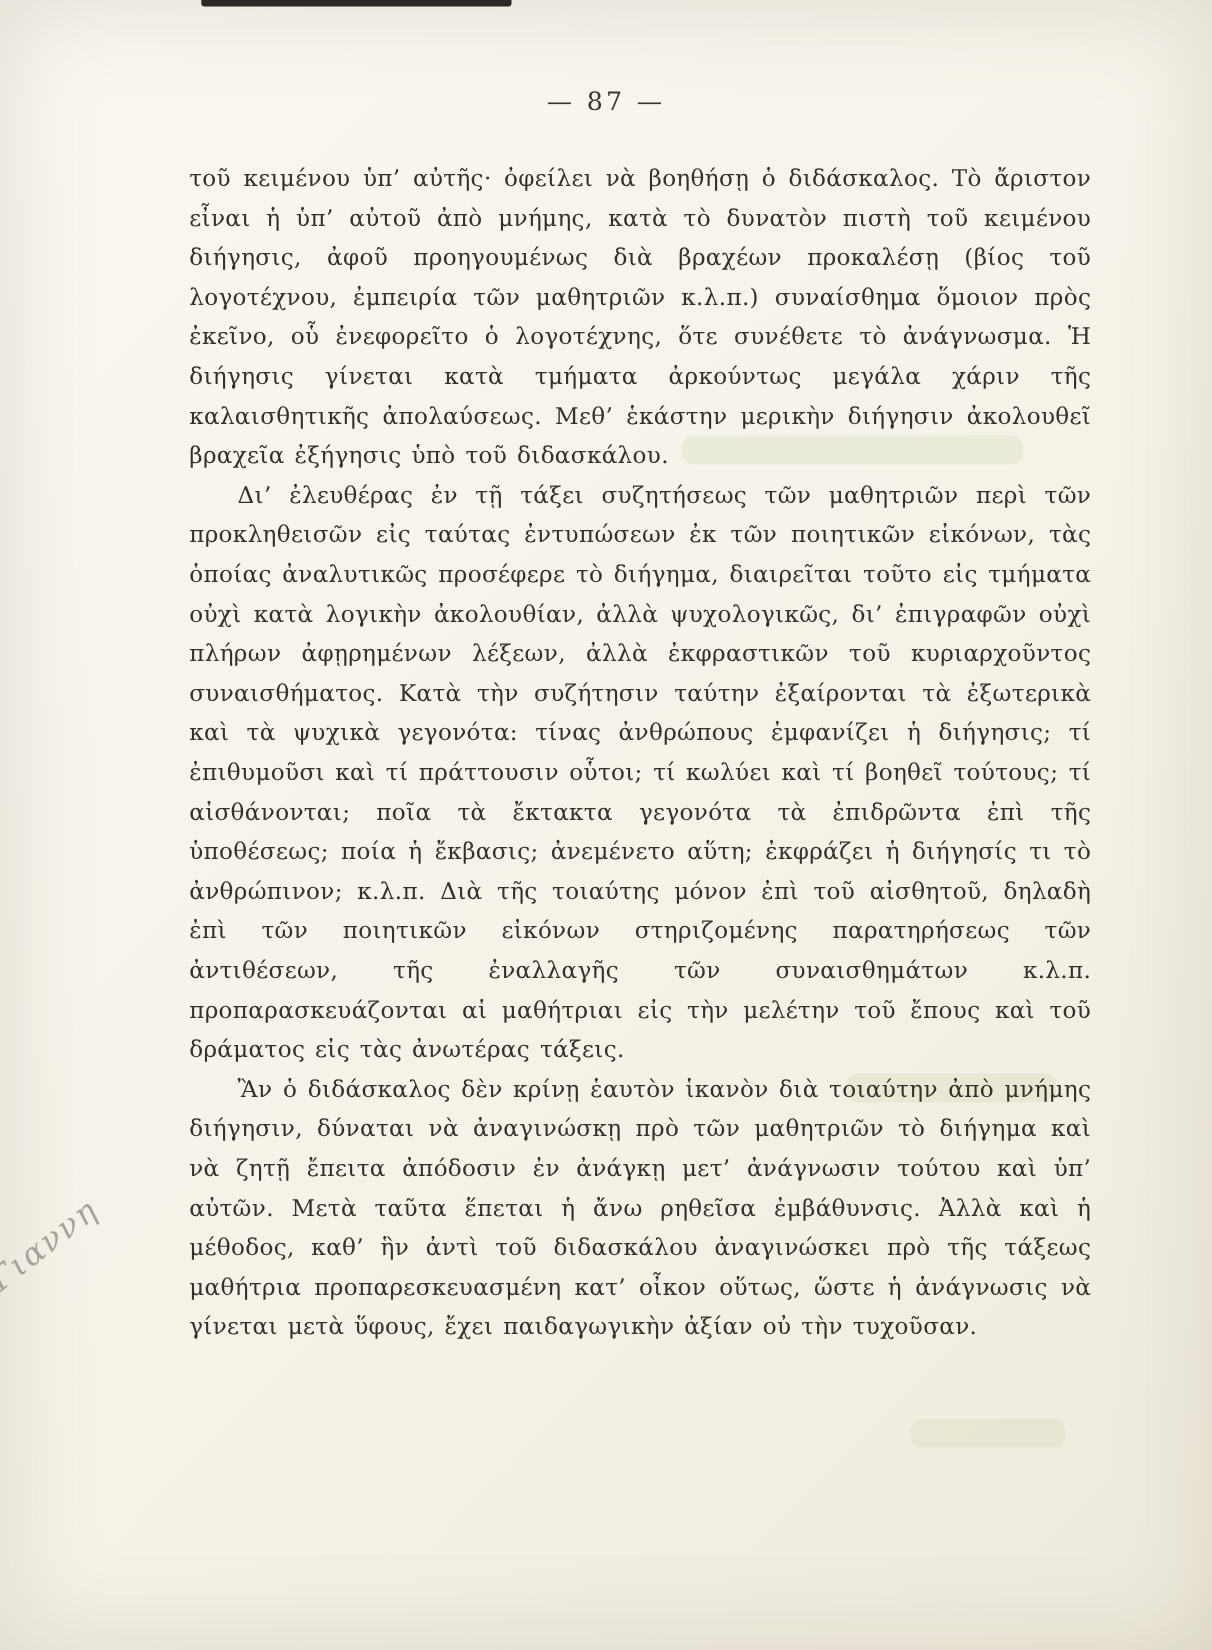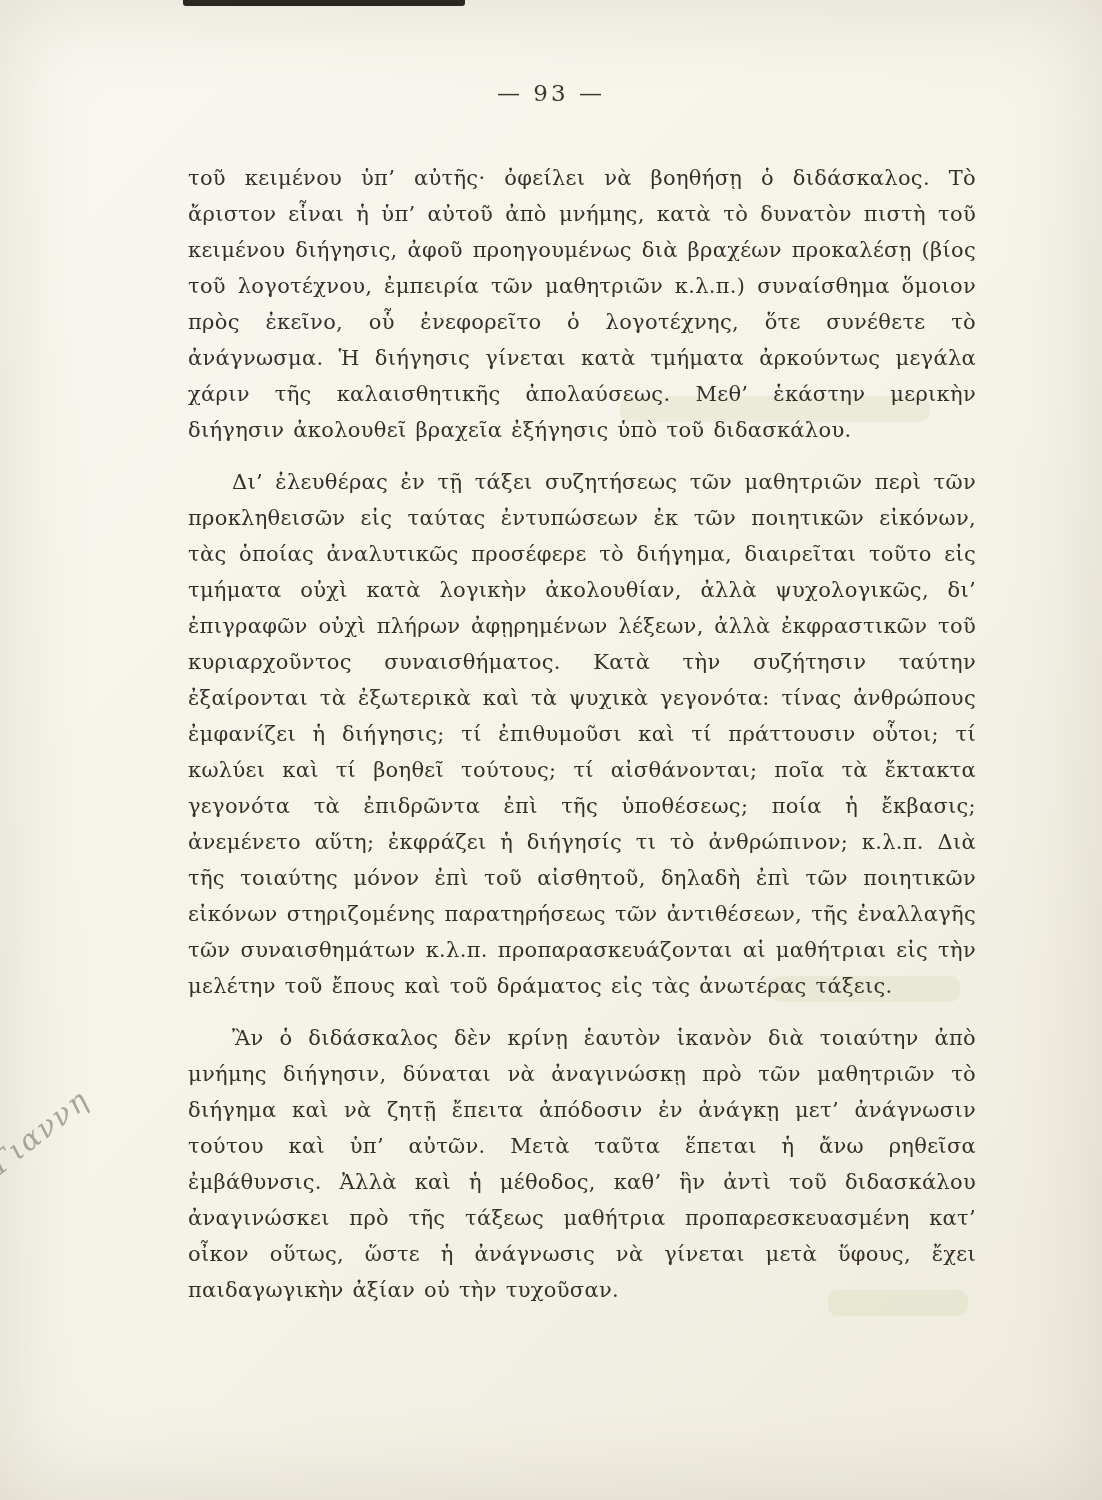--- a/index.html
+++ b/index.html
@@ -45,21 +45,21 @@
     left: 172px;
     width: 820px;
     color: #35302a;
     font-size: 21px;
     line-height: 36px;
     text-align: justify;
     letter-spacing: 0.3px;
     word-spacing: 2px;
   }
   .para {
-    margin: 16px;
+    margin: 0;
   }
   .para.indent {
     text-indent: 44px;
   }
   .margin-note {
     position: absolute;
     left: -6px;
     top: 1150px;
     transform: rotate(-38deg);
     transform-origin: left center;
@@ -83,21 +83,21 @@
 <body>
 
 <div class="page">
 
   <div class="scan-edge-top"></div>
 
   <div class="smudge smudge-1"></div>
   <div class="smudge smudge-2"></div>
   <div class="smudge smudge-3"></div>
 
-  <div class="page-number">— 93 —</div>
+  <div class="page-number">— 87 —</div>
 
   <div class="text-block">
     <p class="para">τοῦ κειμένου ὑπ’ αὐτῆς· ὀφείλει νὰ βοηθήσῃ ὁ διδάσκαλος. Τὸ ἄριστον εἶναι ἡ ὑπ’ αὐτοῦ ἀπὸ μνήμης, κατὰ τὸ δυνατὸν πιστὴ τοῦ κειμένου διήγησις, ἀφοῦ προηγουμένως διὰ βραχέων προκαλέσῃ (βίος τοῦ λογοτέχνου, ἐμπειρία τῶν μαθητριῶν κ.λ.π.) συναίσθημα ὅμοιον πρὸς ἐκεῖνο, οὗ ἐνεφορεῖτο ὁ λογοτέχνης, ὅτε συνέθετε τὸ ἀνάγνωσμα. Ἡ διήγησις γίνεται κατὰ τμήματα ἀρκούντως μεγάλα χάριν τῆς καλαισθητικῆς ἀπολαύσεως. Μεθ’ ἑκάστην μερικὴν διήγησιν ἀκολουθεῖ βραχεῖα ἐξήγησις ὑπὸ τοῦ διδασκάλου.</p>
     <p class="para indent">Δι’ ἐλευθέρας ἐν τῇ τάξει συζητήσεως τῶν μαθητριῶν περὶ τῶν προκληθεισῶν εἰς ταύτας ἐντυπώσεων ἐκ τῶν ποιητικῶν εἰκόνων, τὰς ὁποίας ἀναλυτικῶς προσέφερε τὸ διήγημα, διαιρεῖται τοῦτο εἰς τμήματα οὐχὶ κατὰ λογικὴν ἀκολουθίαν, ἀλλὰ ψυχολογικῶς, δι’ ἐπιγραφῶν οὐχὶ πλήρων ἀφῃρημένων λέξεων, ἀλλὰ ἐκφραστικῶν τοῦ κυριαρχοῦντος συναισθήματος. Κατὰ τὴν συζήτησιν ταύτην ἐξαίρονται τὰ ἐξωτερικὰ καὶ τὰ ψυχικὰ γεγονότα: τίνας ἀνθρώπους ἐμφανίζει ἡ διήγησις; τί ἐπιθυμοῦσι καὶ τί πράττουσιν οὗτοι; τί κωλύει καὶ τί βοηθεῖ τούτους; τί αἰσθάνονται; ποῖα τὰ ἔκτακτα γεγονότα τὰ ἐπιδρῶντα ἐπὶ τῆς ὑποθέσεως; ποία ἡ ἔκβασις; ἀνεμένετο αὕτη; ἐκφράζει ἡ διήγησίς τι τὸ ἀνθρώπινον; κ.λ.π. Διὰ τῆς τοιαύτης μόνον ἐπὶ τοῦ αἰσθητοῦ, δηλαδὴ ἐπὶ τῶν ποιητικῶν εἰκόνων στηριζομένης παρατηρήσεως τῶν ἀντιθέσεων, τῆς ἐναλλαγῆς τῶν συναισθημάτων κ.λ.π. προπαρασκευάζονται αἱ μαθήτριαι εἰς τὴν μελέτην τοῦ ἔπους καὶ τοῦ δράματος εἰς τὰς ἀνωτέρας τάξεις.</p>
     <p class="para indent">Ἂν ὁ διδάσκαλος δὲν κρίνῃ ἑαυτὸν ἱκανὸν διὰ τοιαύτην ἀπὸ μνήμης διήγησιν, δύναται νὰ ἀναγινώσκῃ πρὸ τῶν μαθητριῶν τὸ διήγημα καὶ νὰ ζητῇ ἔπειτα ἀπόδοσιν ἐν ἀνάγκῃ μετ’ ἀνάγνωσιν τούτου καὶ ὑπ’ αὐτῶν. Μετὰ ταῦτα ἕπεται ἡ ἄνω ρηθεῖσα ἐμβάθυνσις. Ἀλλὰ καὶ ἡ μέθοδος, καθ’ ἣν ἀντὶ τοῦ διδασκάλου ἀναγινώσκει πρὸ τῆς τάξεως μαθήτρια προπαρεσκευασμένη κατ’ οἶκον οὕτως, ὥστε ἡ ἀνάγνωσις νὰ γίνεται μετὰ ὕφους, ἔχει παιδαγωγικὴν ἀξίαν οὐ τὴν τυχοῦσαν.</p>
   </div>
 
   <div class="margin-note">Γιαννη</div>
 
 </div>

